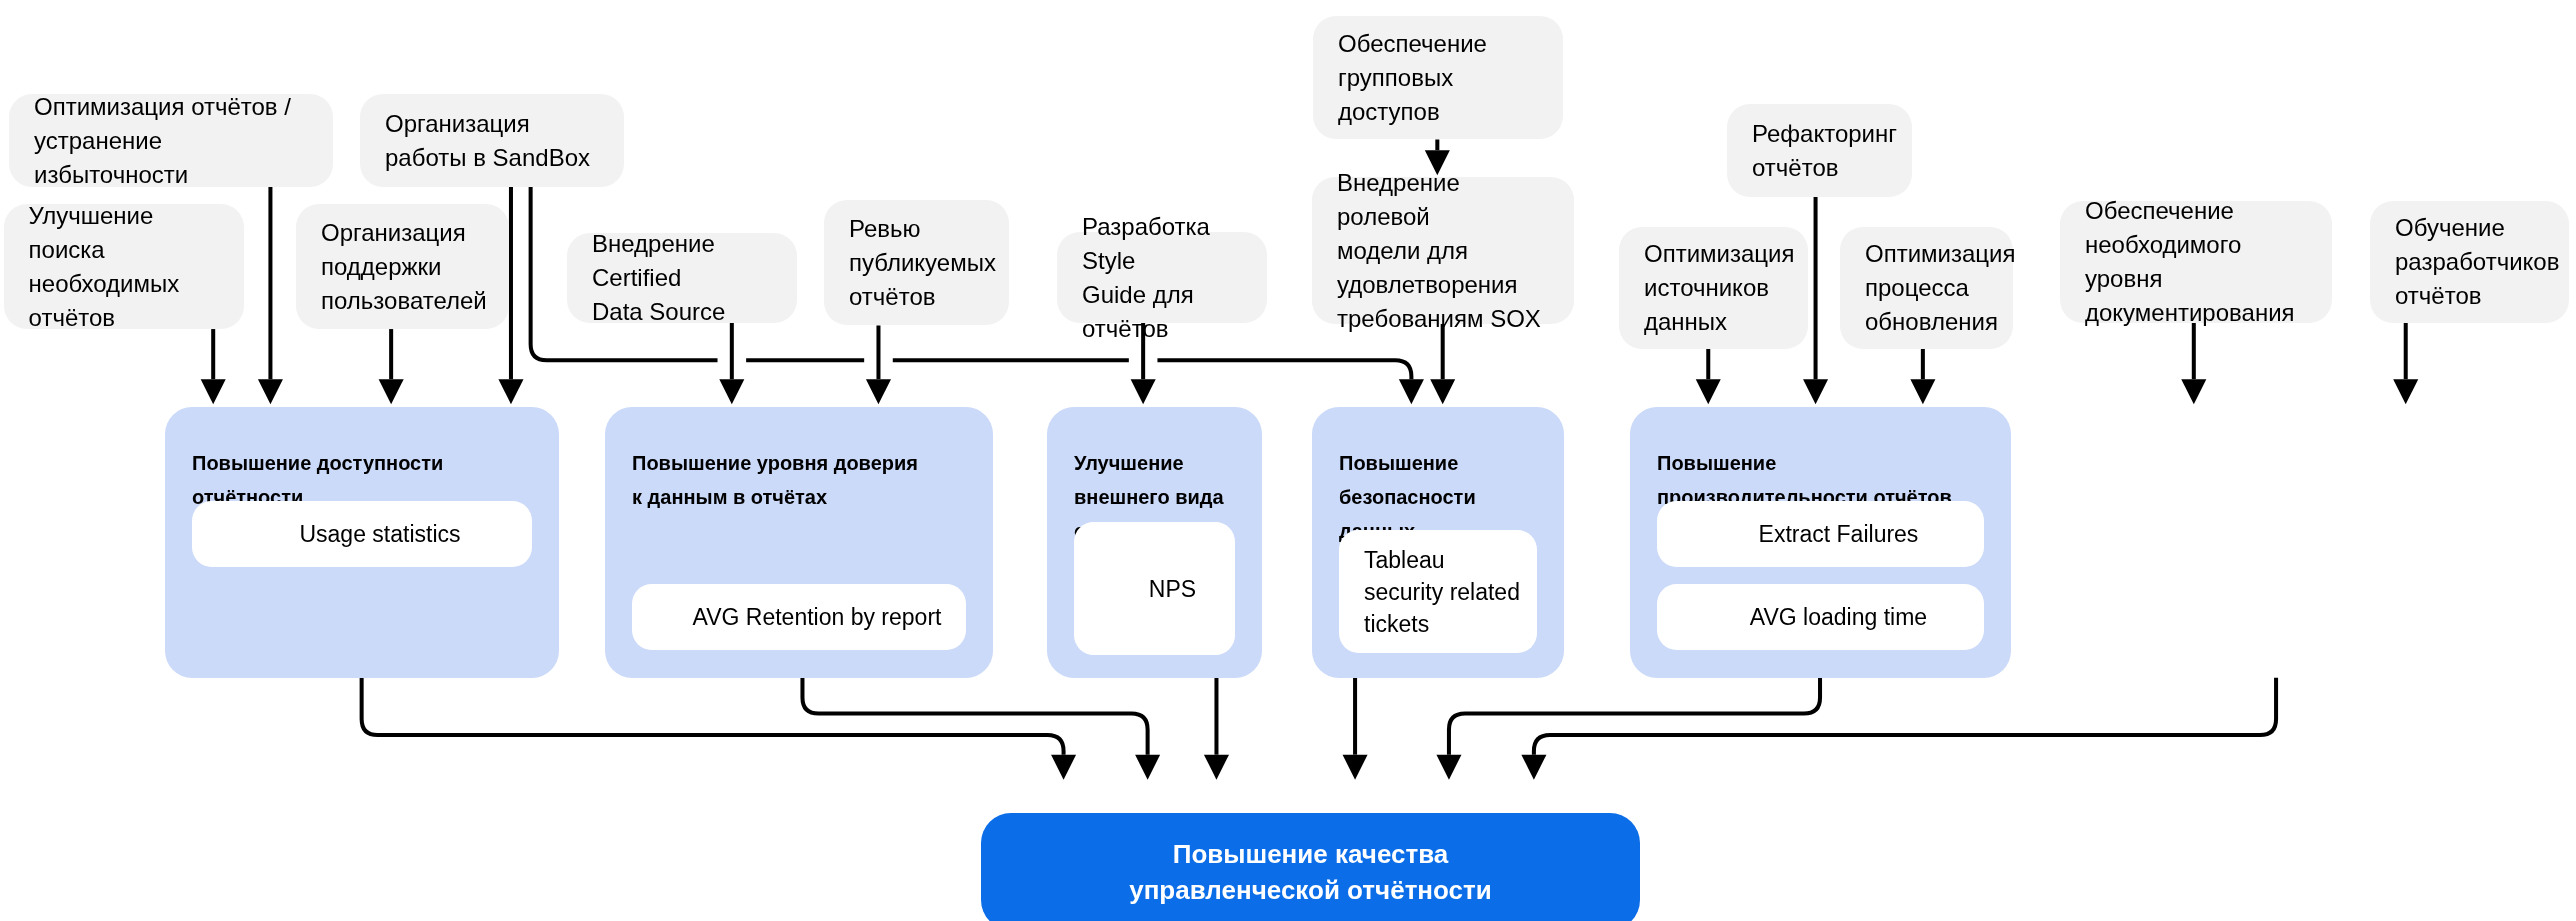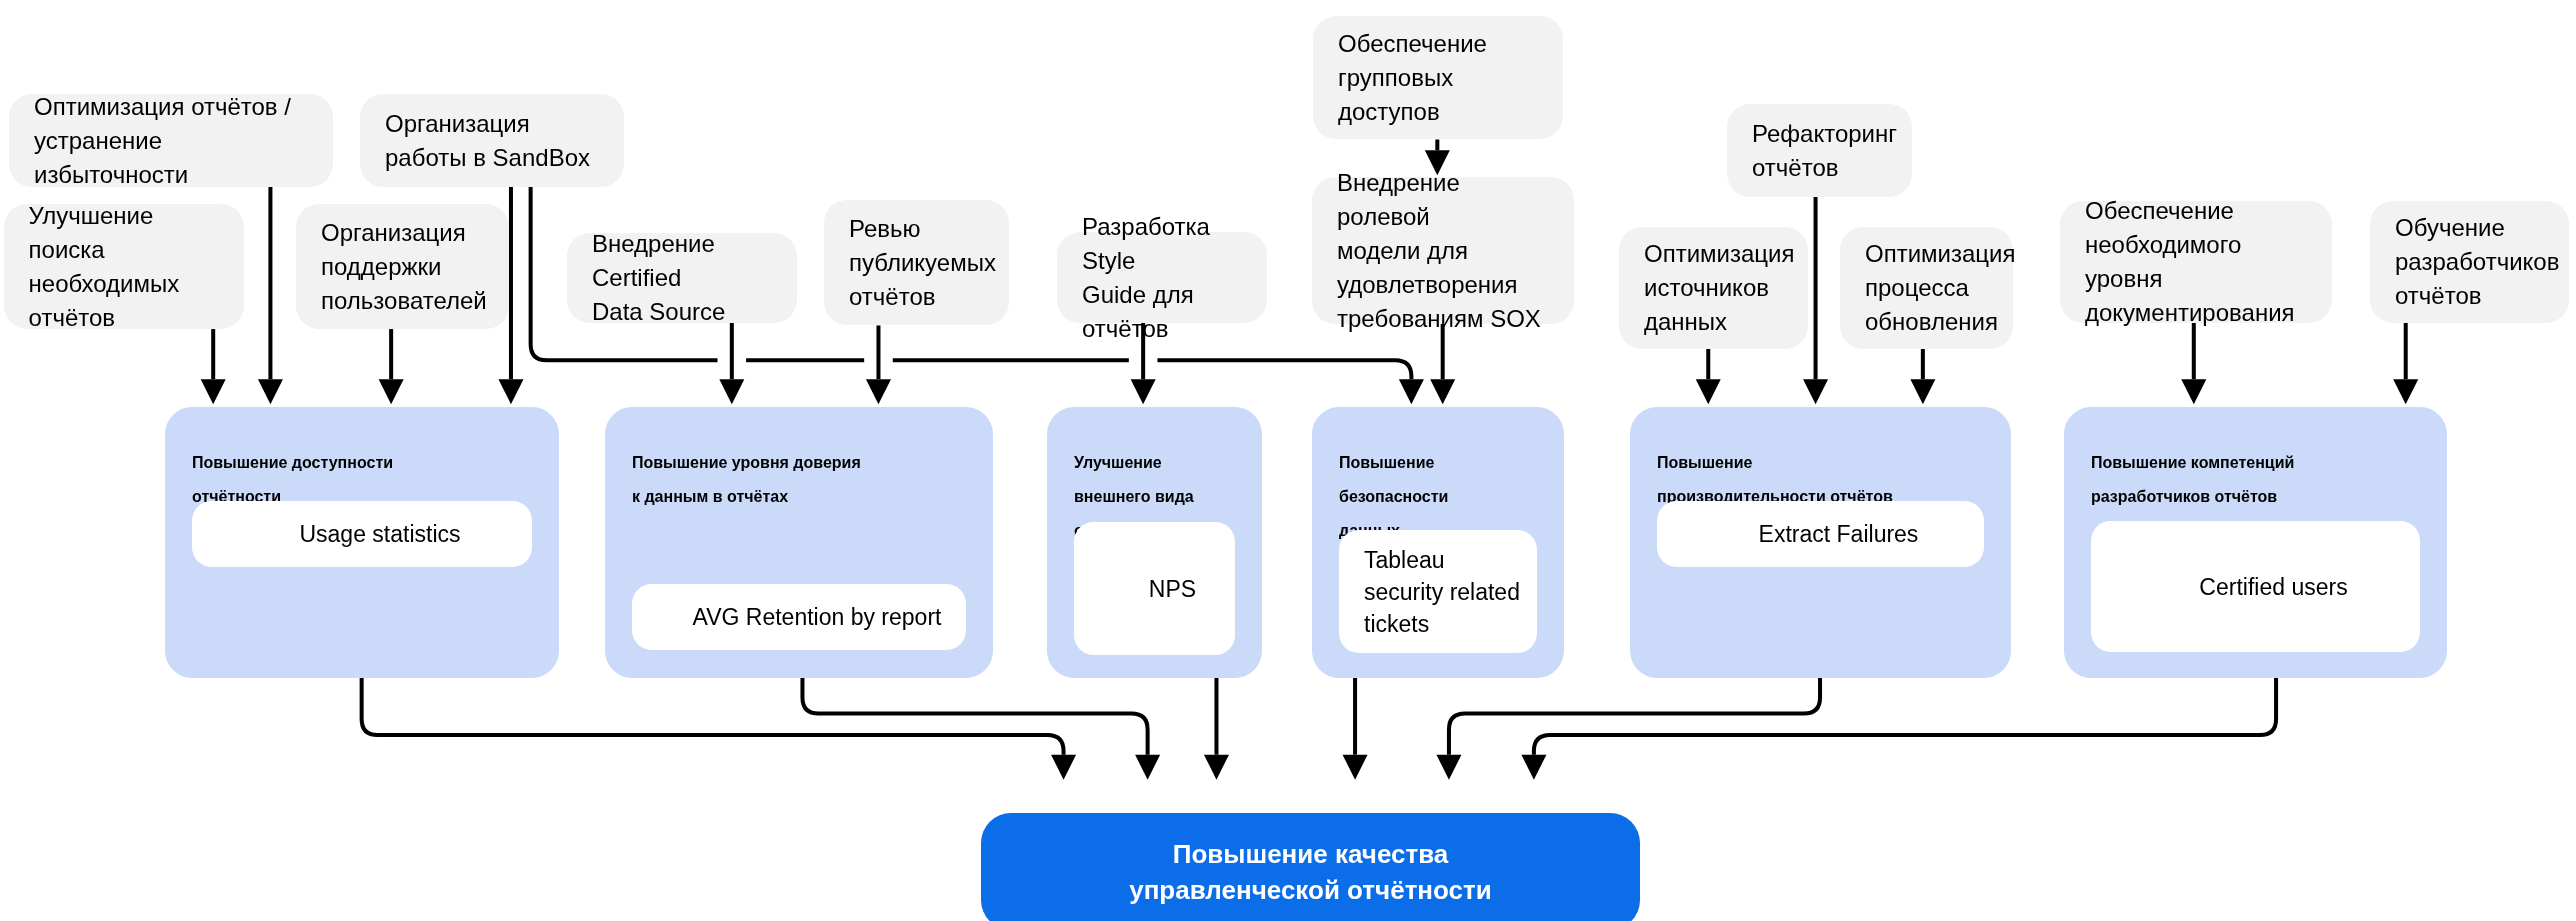--- a/index.html
+++ b/index.html
@@ -11,21 +11,21 @@
   .node{position:absolute;box-sizing:border-box;white-space:pre-line;}
   .gray{
     background:var(--node_gray,#f2f2f2);border-radius:23px;
     display:flex;align-items:center;padding:0 25px;
     font-size:24px;line-height:34px;font-weight:400;
   }
   .goal{
     background:var(--goal_blue,#cbdaf9);border-radius:27px;
   }
   .goal-title{
-    padding:23px 27px 0 27px;font-size:16px;line-height:34px;font-weight:700;white-space:pre-line;
+    padding:23px 27px 0 27px;font-size:20px;line-height:34px;font-weight:700;white-space:pre-line;
   }
   .metric{
     position:absolute;left:27px;right:27px;background:var(--metric_white,#ffffff);border-radius:19.7px;
     display:flex;align-items:center;justify-content:center;text-align:left;
     font-size:23px;line-height:32px;font-weight:400;white-space:pre-line;padding-left:36px;
   }
   .metric--left{justify-content:flex-start;text-align:left;padding-left:25px;}
   .outcome{
     background:var(--outcome_blue,#0b6de8);border-radius:30px;
     display:flex;align-items:center;justify-content:center;text-align:center;
@@ -156,25 +156,21 @@
 данных</div>
     <div class="metric metric--left" style="top:123px;height:123px">Tableau
 security related
 tickets</div>
   </div>
 
   <div class="node goal" style="left:1630px;top:407px;width:381px;height:271px">
     <div class="goal-title">Повышение
 производительности отчётов</div>
     <div class="metric" style="top:94px;height:66px">Extract Failures</div>
+    <div class="metric" style="top:177px;height:66px">AVG loading time</div>
   </div>
 
-  <div class="node goal" style="left:2064px;top:407px;width:383px;height:271px">
-    <div class="goal-title">Повышение компетенций
-разработчиков отчётов</div>
-    <div class="metric" style="top:114px;height:131px">Certified users</div>
-  </div>
 
   <div class="node outcome" style="left:981px;top:784px;width:659px;height:117px">Повышение качества
 управленческой отчётности</div>
 
 </div>
 
 
 </body></html>

